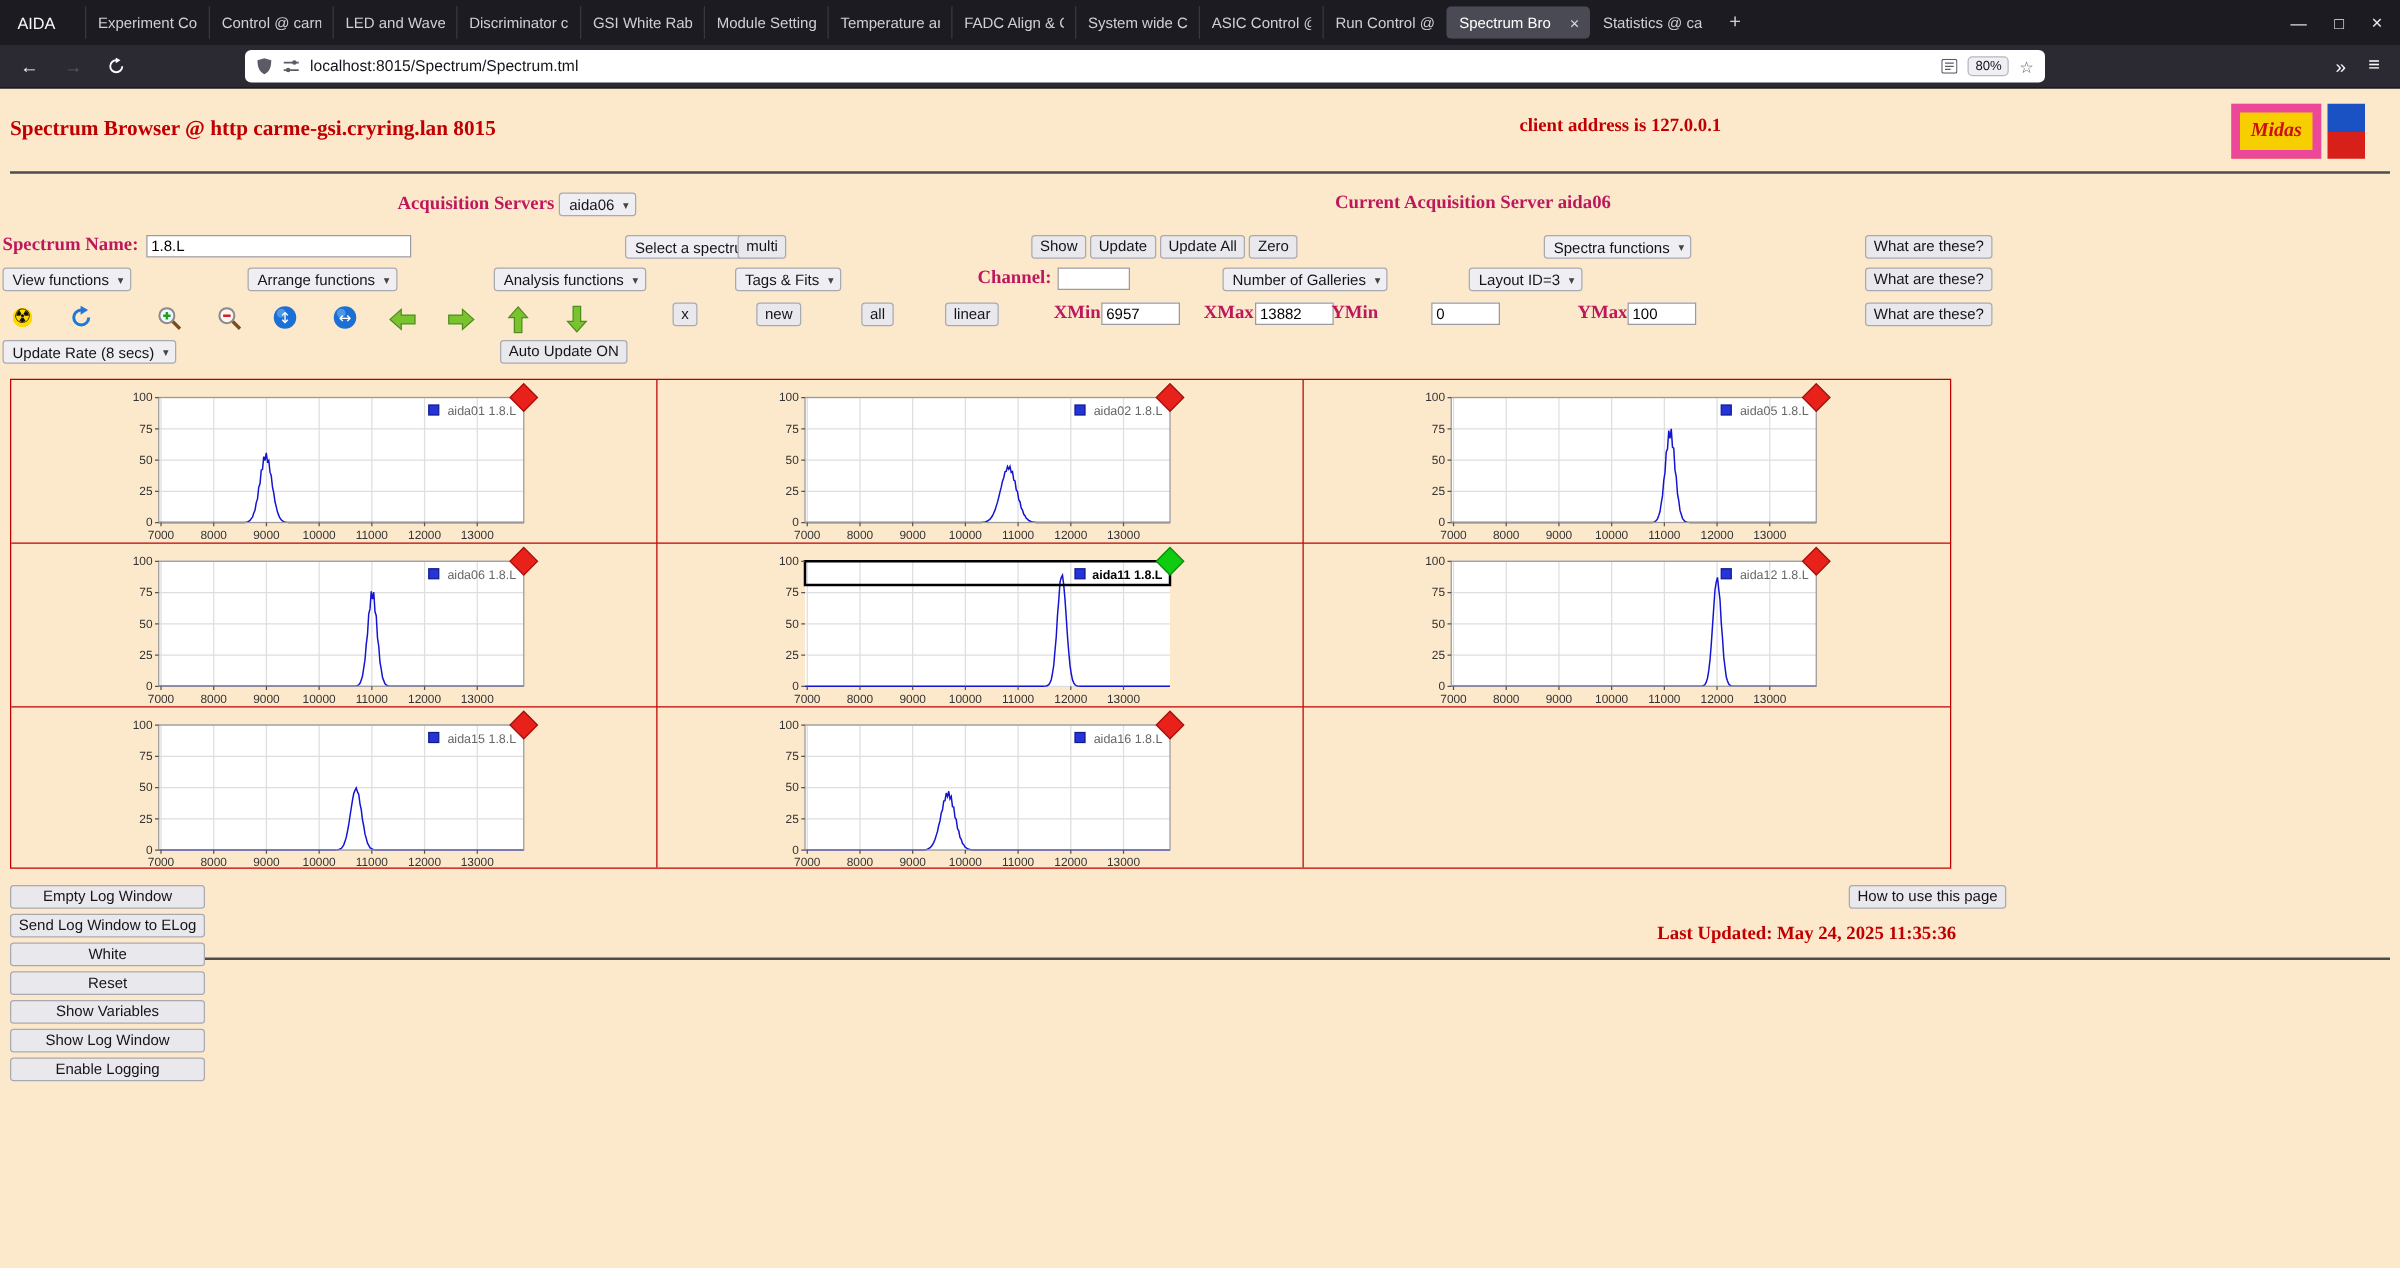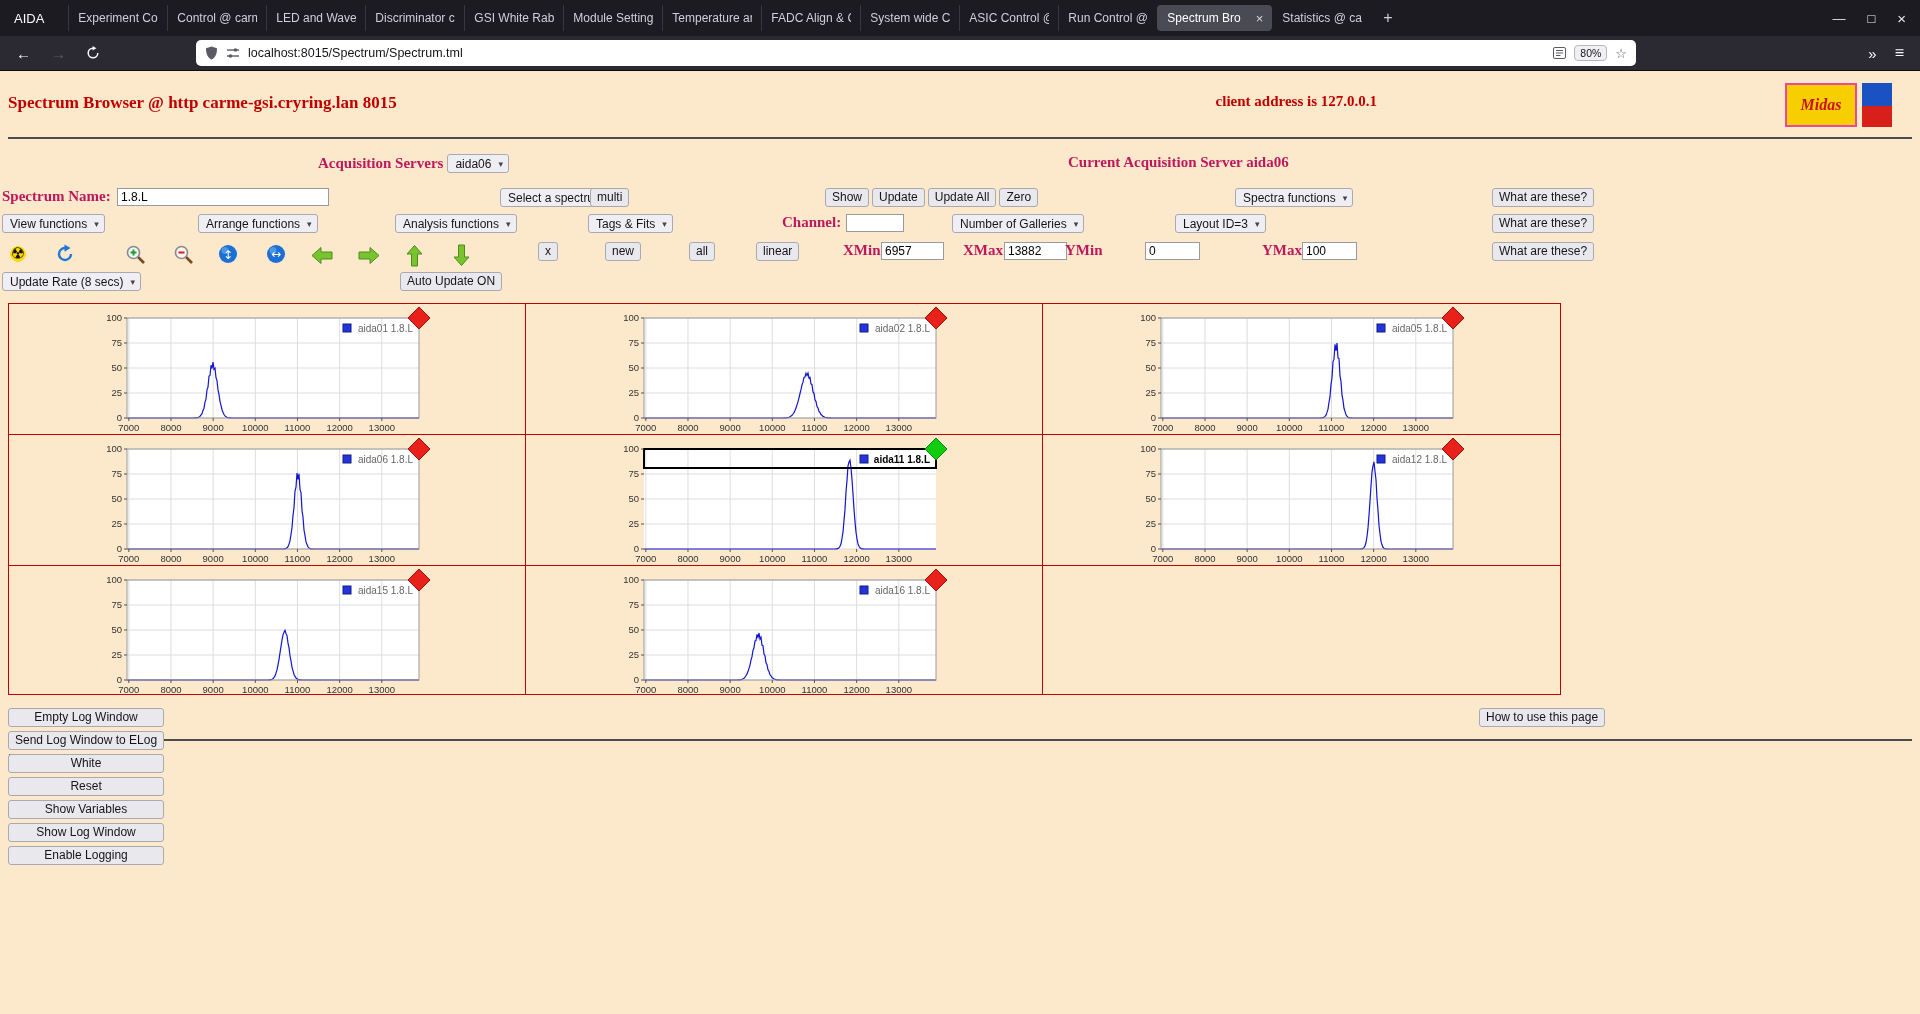--- a/index.html
+++ b/index.html
@@ -35,21 +35,21 @@
   .star{color:#5B5B66;font:13px "Liberation Sans",sans-serif;}
   .ovf{margin-left:auto;margin-right:4px;}
   .menu{margin-right:16px;margin-left:14px;font-size:16px;}
 
   
   .page{position:relative;height:944px;background:#FCE8CB;}
   .pg-header{display:flex;align-items:flex-start;padding:12px 28px 0 8px;}
   .pg-title{flex:1;font-size:17px;font-weight:bold;color:#C00000;padding-top:10px;}
   .pg-client{font-size:15px;font-weight:bold;color:#C00000;padding-top:10px;white-space:nowrap;}
   .logos{display:flex;margin-left:408px;}
-  .logo-midas{width:72px;height:44px;background:#F7CE00;border:2px solid #ec4899;color:#CC1111;
+  .logo-midas{width:72px;height:44px;background:#F7CE00;border:7px solid #ec4899;color:#CC1111;
               font:italic bold 16px "Liberation Serif",serif;display:flex;align-items:center;justify-content:center;box-sizing:border-box;}
   .logo-second{width:30px;height:44px;margin-left:5px;
                background:linear-gradient(180deg,#1A52C4 0 52%,#D8201A 52% 100%);}
   .hr{border-top:2px solid #4D4D4D;margin:10px 8px 0 8px;}
 
   .row{position:relative;}
   .abs{position:absolute;top:0;}
   .grp{display:inline-flex;align-items:center;gap:4px;white-space:nowrap;}
   .rlbl{font-size:15px;font-weight:bold;color:#be185d;white-space:nowrap;}
   .btn{font:12px "Liberation Sans",sans-serif;background:#E9E9ED;color:#15141A;
@@ -236,21 +236,21 @@
     <div class="sel abs" style="left:395px">
       <span>Analysis functions</span>
       <span class="caret">▾</span>
     </div>
     <div class="sel abs" style="left:588px">
       <span>Tags &amp; Fits</span>
       <span class="caret">▾</span>
     </div>
     <span class="rlbl abs" style="left:782px">Channel:</span>
     <input class="inp abs" style="left: 846px; width: 58px;" value="">
-    <div class="sel abs" style="left:952px">
+    <div class="sel abs" style="left:978px">
       <span>Number of Galleries</span>
       <span class="caret">▾</span>
     </div>
     <div class="sel abs" style="left:1175px">
       <span>Layout ID=3</span>
       <span class="caret">▾</span>
     </div>
     <button class="btn abs" style="left:1492px">What are these?</button>
   </div>
 
@@ -712,18 +712,19 @@
         <button class="btn">Send Log Window to ELog</button>
         <button class="btn">White</button>
         <button class="btn">Reset</button>
         <button class="btn">Show Variables</button>
         <button class="btn">Show Log Window</button>
         <button class="btn">Enable Logging</button>
       </div>
     <button class="btn help">How to use this page</button>
   </div>
 
+  <div class="lastupd">Last Updated: May 24, 2025 11:35:36</div>
 
   <div class="hr"></div>
 
   <div class="home"><a href="#">Home</a></div>
 
 </div>
 
 </body></html>

